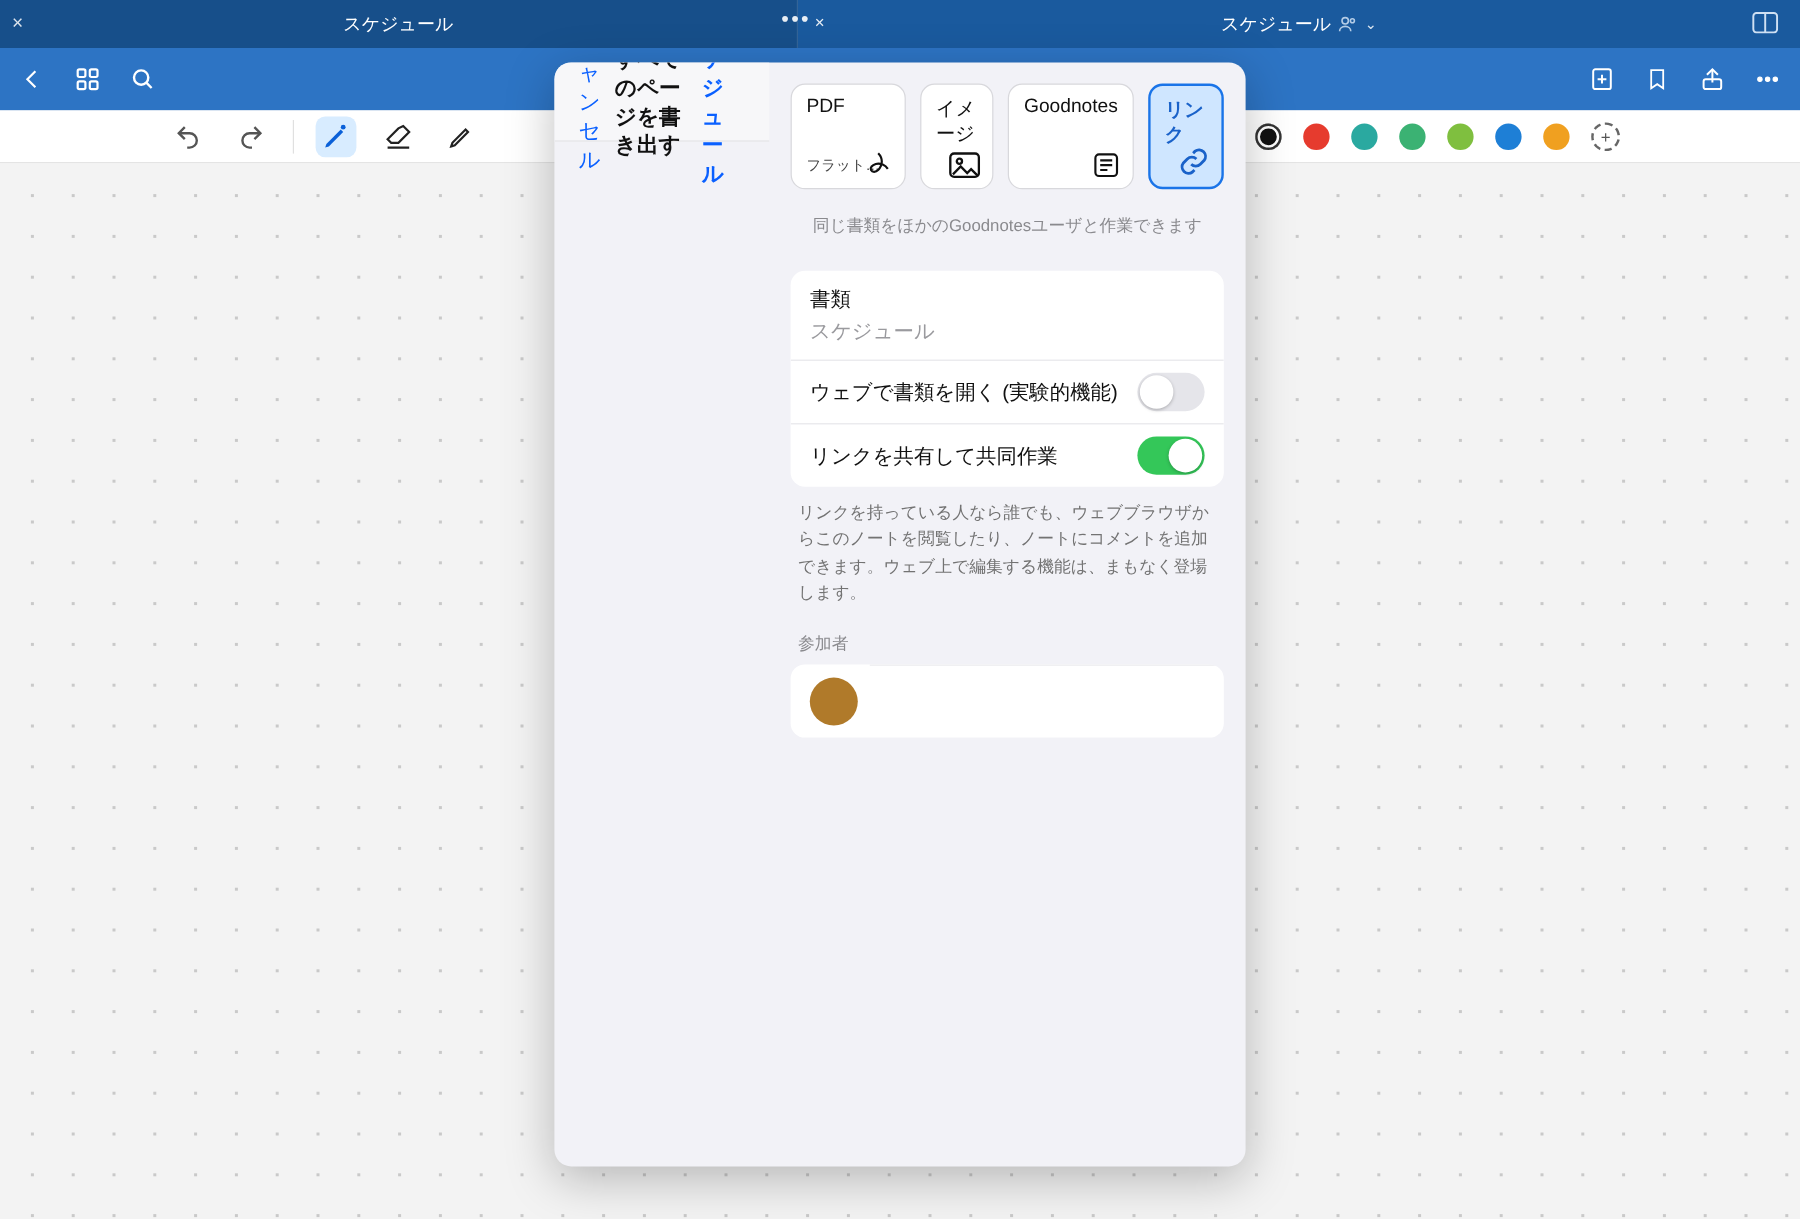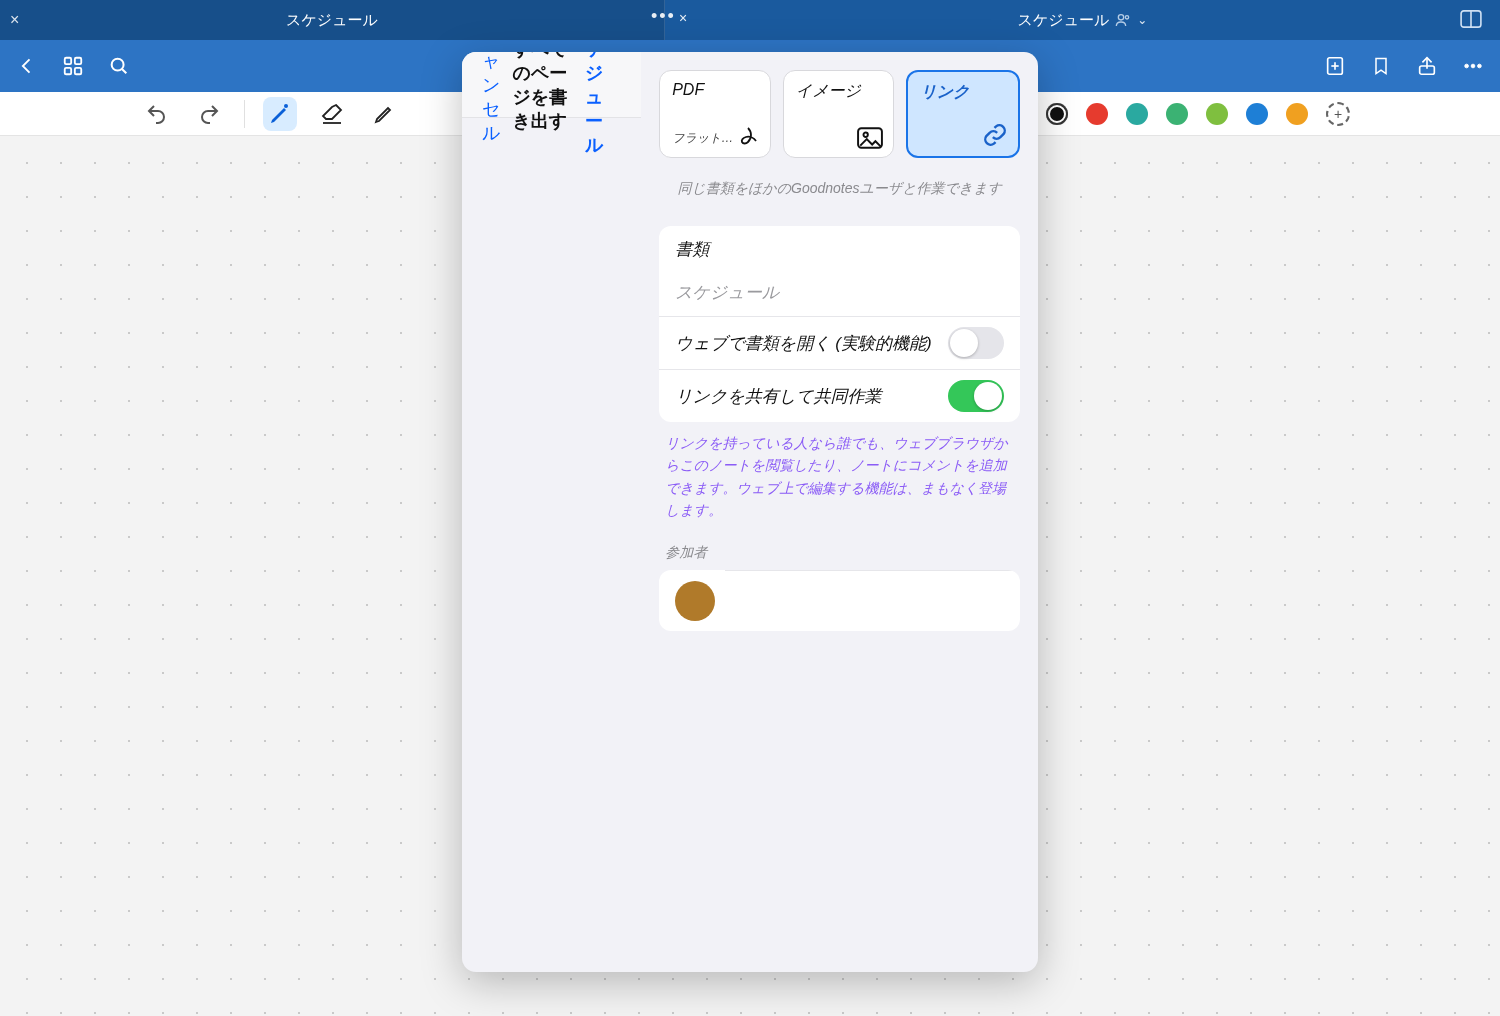--- a/index.html
+++ b/index.html
@@ -112,21 +112,21 @@
     height: 66px;
     display:flex;
     align-items:center;
     justify-content:space-between;
     padding: 0 20px;
     background:#f7f7f9;
     border-bottom:1px solid #e3e3e6;
   }
   .modal-header .link-btn { color:#0a60ff; font-size:18px; font-weight:500; }
   .modal-title { font-size:18px; font-weight:600; color:#111; }
-  .modal-body { padding: 18px; overflow:auto;font-style:italic; }
+  .modal-body { padding: 18px; overflow:auto; }
 
   .format-row { display:flex; gap:12px; }
   .format-card {
     flex:1;
     height: 88px;
     background:#fff;
     border:1px solid #d8d8dc;
     border-radius:12px;
     padding:10px 12px;
     position:relative;
@@ -159,36 +159,36 @@
   .row {
     min-height:50px;
     padding: 10px 16px;
     display:flex;
     align-items:center;
     border-top:1px solid #e6e6ea;
     font-size:17px;
   }
   .row:first-child{ border-top:none;}
   .row .label { color:#111; }
-  .row-col { flex-direction:column; align-items:flex-start; gap:20px; padding-top:12px; padding-bottom:12px;}
+  .row-col { flex-direction:column; align-items:flex-start; gap:4px; padding-top:12px; padding-bottom:12px;}
   .row .sub { color:#9a9a9e; font-size:17px; }
   .toggle {
     margin-left:auto;
     width:56px; height:32px; border-radius:16px; position:relative;
     background:#e5e5ea;
   }
   .toggle .knob{
     position:absolute; top:2px; width:28px; height:28px; background:#fff; border-radius:50%;
     box-shadow:0 1px 3px rgba(0,0,0,.25);
   }
   .toggle.on{ background:#34c759;}
   .toggle.on .knob{ right:2px;}
   .toggle.off .knob{ left:2px;}
 
-  .footnote { color:#8b5cf6; font-size:14px; line-height:1.6; padding: 10px 6px 0; }
+  .footnote { color:#737373; font-size:14px; line-height:1.6; padding: 10px 6px 0; }
   .section-label { color:#8a8a8e; font-size:14px; padding: 22px 6px 8px; }
 
   .participant-row { display:flex; align-items:center; gap:16px; padding:10px 16px; min-height:54px;}
   .avatar { width:40px; height:40px; border-radius:50%; }
   .p-name { font-size:17px; color:#111; flex:1; text-align:center;}
   .status-dot { width:10px; height:10px; border-radius:50%; background:#34c759;}
   .p-divider{ height:1px; background:#e6e6ea; margin-left:66px;}
 
   svg { display:block; }
 </style>
@@ -339,20 +339,31 @@
       <div class="format-card">
         <div class="fc-title">イメージ</div>
         <span class="fc-icon">
           <svg width="26" height="22" viewBox="0 0 24 20" fill="none" stroke="#111" stroke-width="1.8">
               <rect x="1" y="1" width="22" height="18" rx="3"></rect>
               <circle cx="8" cy="7" r="2"></circle>
               <path d="M3 17l6-6 5 5 3-3 5 5"></path>
             </svg>
         </span>
       </div>
+      <div class="format-card">
+        <div class="fc-title">Goodnotes</div>
+        <span class="fc-icon">
+          <svg width="24" height="22" viewBox="0 0 24 22" fill="none" stroke="#111" stroke-width="1.8">
+              <rect x="3" y="2" width="18" height="18" rx="3"></rect>
+              <line x1="7" y1="7" x2="17" y2="7"></line>
+              <line x1="7" y1="11" x2="17" y2="11"></line>
+              <line x1="7" y1="15" x2="13" y2="15"></line>
+            </svg>
+        </span>
+      </div>
       <div class="format-card selected">
         <div class="fc-title">リンク</div>
         <span class="fc-icon">
           <svg width="26" height="26" viewBox="0 0 24 24" fill="none" stroke="#1a62c9" stroke-width="2.2">
               <path d="M10 14a5 5 0 0 0 7 0l3-3a5 5 0 0 0-7-7l-1.5 1.5"></path>
               <path d="M14 10a5 5 0 0 0-7 0l-3 3a5 5 0 0 0 7 7l1.5-1.5"></path>
             </svg>
         </span>
       </div>
       <div class="highlight-box" style="left:405px; top:-6px; width:138px; height:100px;"></div>

